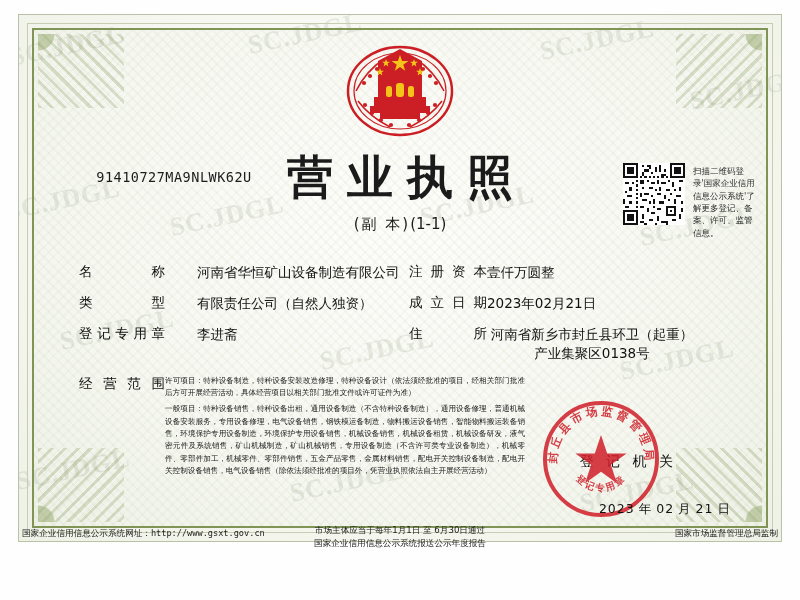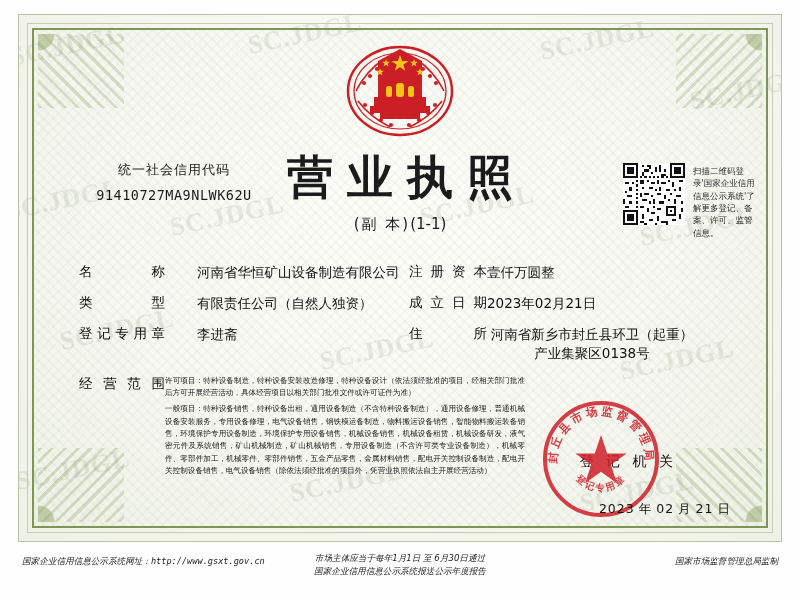--- a/index.html
+++ b/index.html
@@ -178,24 +178,23 @@
 
   
   .seal{
     position:absolute;right:118px;top:382px;
     width:124px;height:124px;
     opacity:.86;
   }
 
   
   .footer{
-    position:absolute;left:0;right:0;top:552px;height:44px;
+    position:absolute;left:0;right:0;top:524px;height:44px;
     font-size:8.6px;color:#222;
     font-family:"DejaVu Sans","Liberation Sans",sans-serif;
-    font-style:italic;
   }
   .f-left{position:absolute;left:22px;top:4px;}
   .f-left .url{font-family:"DejaVu Sans Mono","Liberation Mono",monospace;}
   .f-center{position:absolute;left:50%;top:0;transform:translateX(-50%);text-align:center;line-height:1.55;}
   .f-right{position:absolute;right:22px;top:4px;}
 </style>
 </head>
 <body>
 
 <div class="page">
@@ -278,21 +277,20 @@
         </g>
       </svg>
     </div>
 
     <div class="title">营业执照</div>
     <div class="subtitle">
       <span class="paren">(副 本)</span><span>(1-1)</span>
     </div>
 
     <div class="code-block">
-      <div class="label">统一社会信用代码</div>
       <div class="value">91410727MA9NLWK62U</div>
     </div>
 
     <div class="qr-wrap">
       <svg class="qr" viewBox="0 0 29 29" shape-rendering="crispEdges">
         <rect width="29" height="29" fill="#ffffff"></rect>
         <g fill="#111111">
 
           <rect x="0" y="0" width="7" height="1"></rect>
             <rect x="0" y="6" width="7" height="1"></rect>

